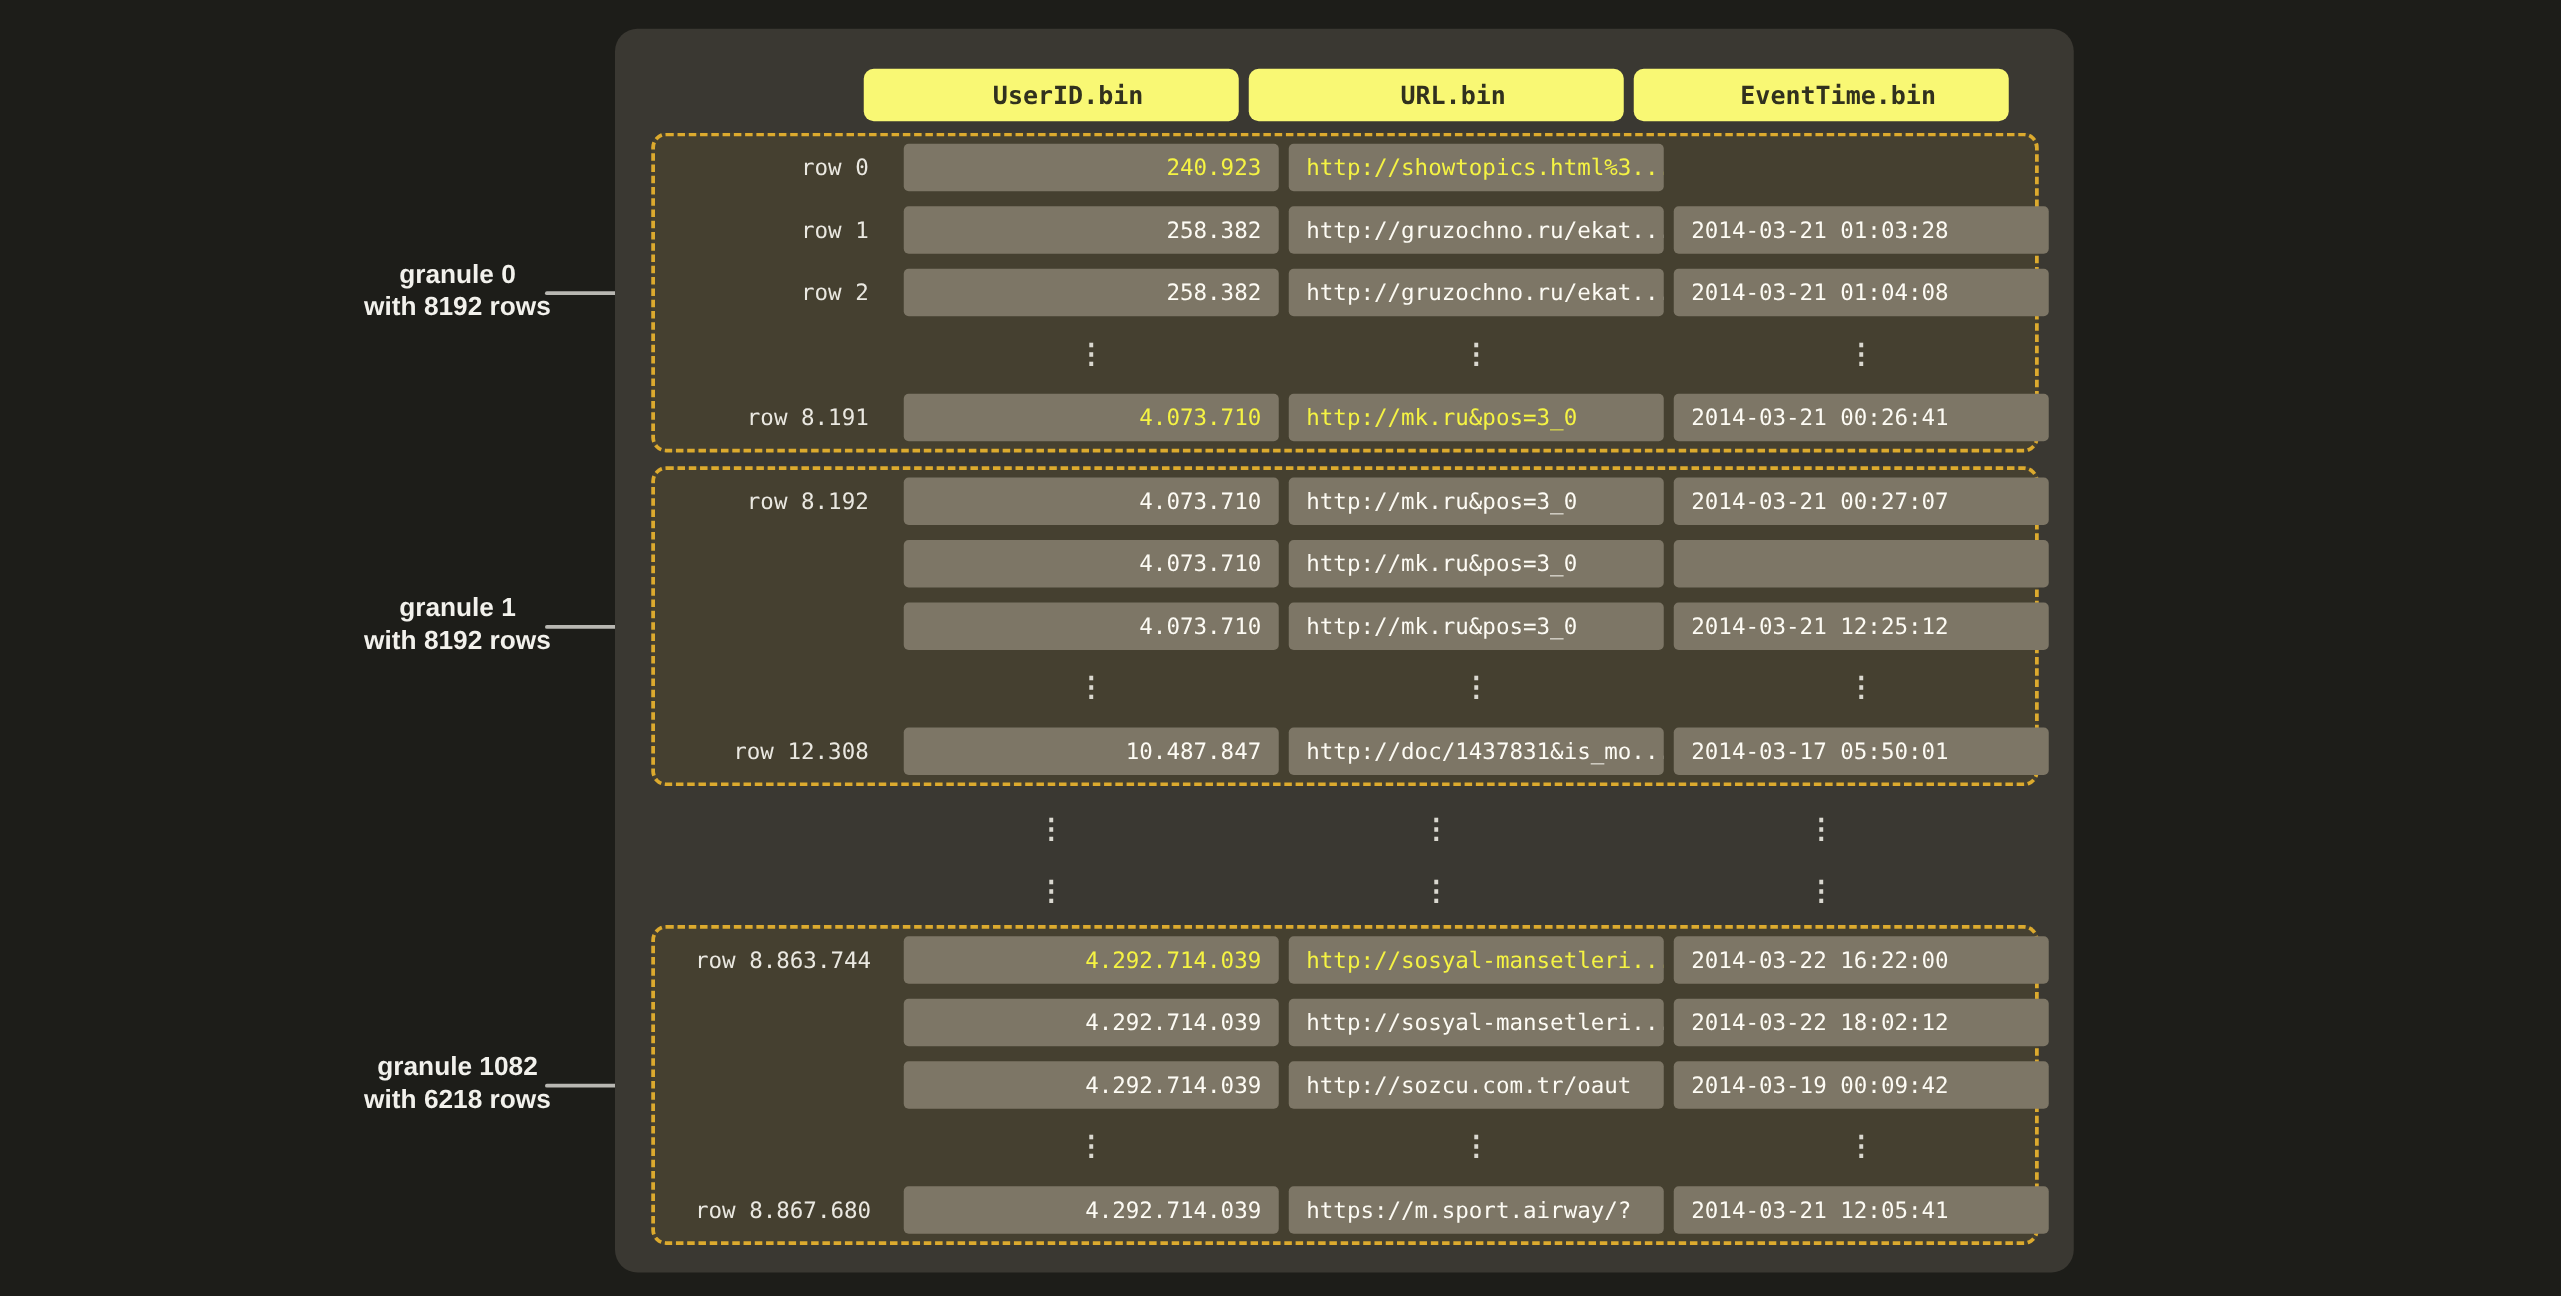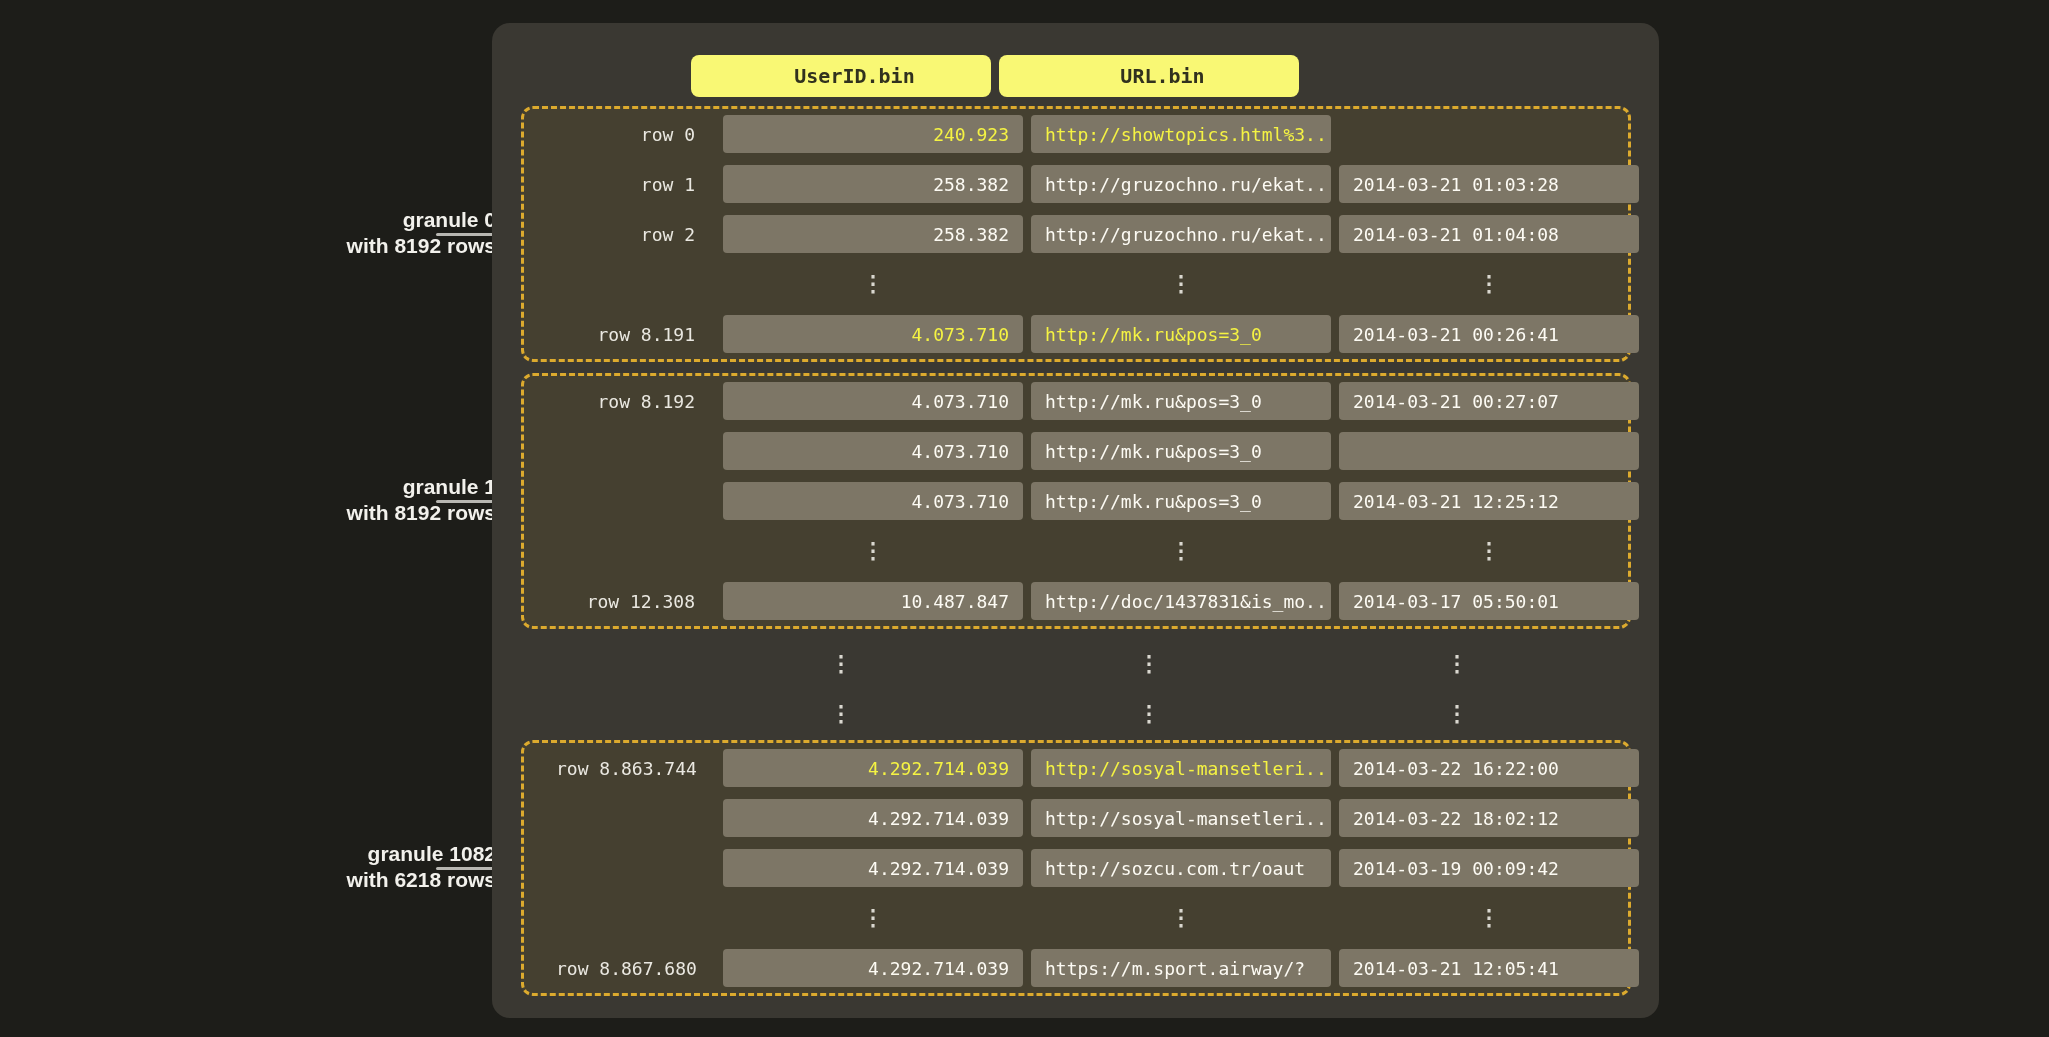--- a/index.html
+++ b/index.html
@@ -29,21 +29,21 @@
   .between-stack{margin-left:29px;margin-top:10px;}
   .between-stack + .granule-box{margin-top:1px;}
 
   .cell{height:38px;background:var(--cell-bg);border-radius:4px;font-size:18px;color:var(--cell-text);
     display:flex;align-items:center;padding:0 14px;white-space:nowrap;overflow:hidden;}
   .cell.num{justify-content:flex-end;}
   .cell.hl{color:var(--hl-text);font-weight:normal;}
   .row-label{font-size:18px;color:var(--row-label-text);text-align:right;padding-right:20px;white-space:nowrap;}
   .ellipsis-cell{text-align:center;color:var(--ellipsis-color);font-size:22px;font-weight:bold;line-height:1;}
 
-  .granule-label{position:absolute;left:236px;width:260px;text-align:right;
+  .granule-label{position:absolute;left:236px;width:260px;text-align:center;
     font-family:"Liberation Sans",sans-serif;font-weight:bold;font-size:21px;line-height:26px;
     color:var(--side-label-text);}
   .arrow-line{position:absolute;left:436px;width:70px;height:3px;background:var(--arrow-color);border-radius:2px;}
   .arrow-head{position:absolute;left:503px;width:0;height:0;
     border-left:15px solid var(--arrow-color);border-top:8px solid transparent;border-bottom:8px solid transparent;}
 </style>
 </head>
 <body>
 
 <div class="stage">
@@ -66,20 +66,21 @@
       </div>
       <div class="arrow-line" style="top: 867px;"></div>
       <div class="arrow-head" style="top: 859px;"></div>
     </div>
 
   <div class="panel">
     <div class="grid-row header-grid">
       <div></div>
       <div class="header-cell">UserID.bin</div>
       <div class="header-cell">URL.bin</div>
+      <div class="header-cell">EventTime.bin</div>
     </div>
     <div id="granule-stack">
         <div class="granule-box">
           <div class="grid-row">
             <div class="row-label">row 0</div>
             <div class="cell num hl">240.923</div>
             <div class="cell hl">http://showtopics.html%3...</div>
           </div>
           <div class="grid-row">
             <div class="row-label">row 1</div>

